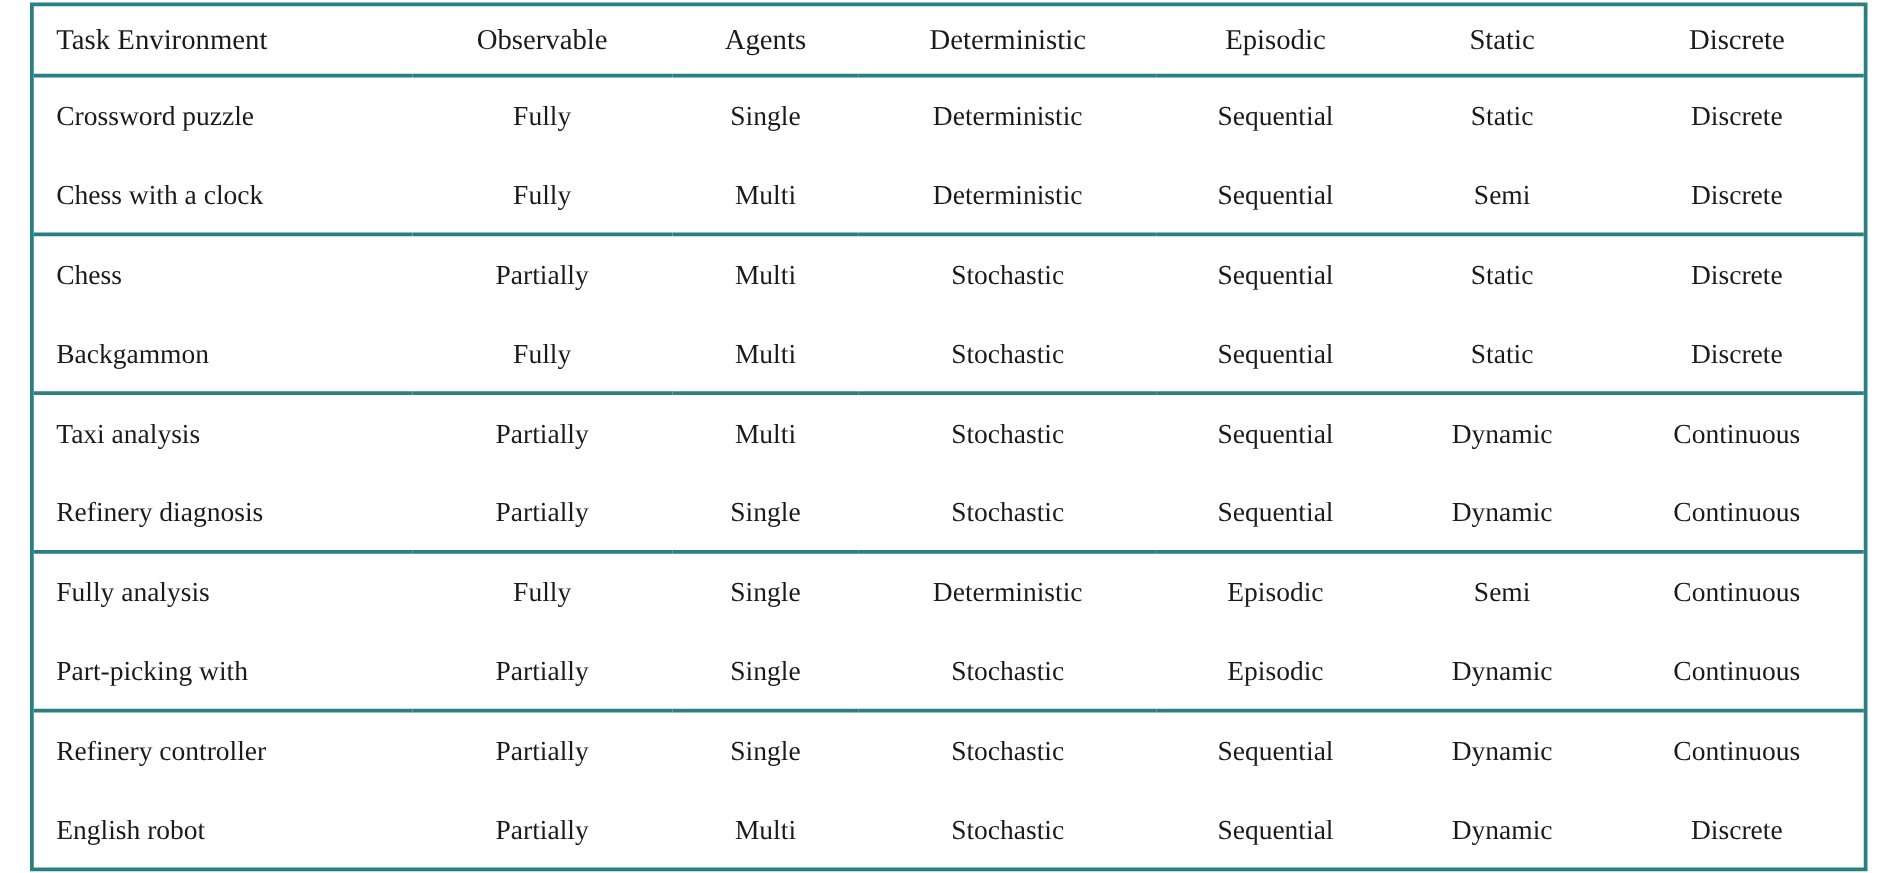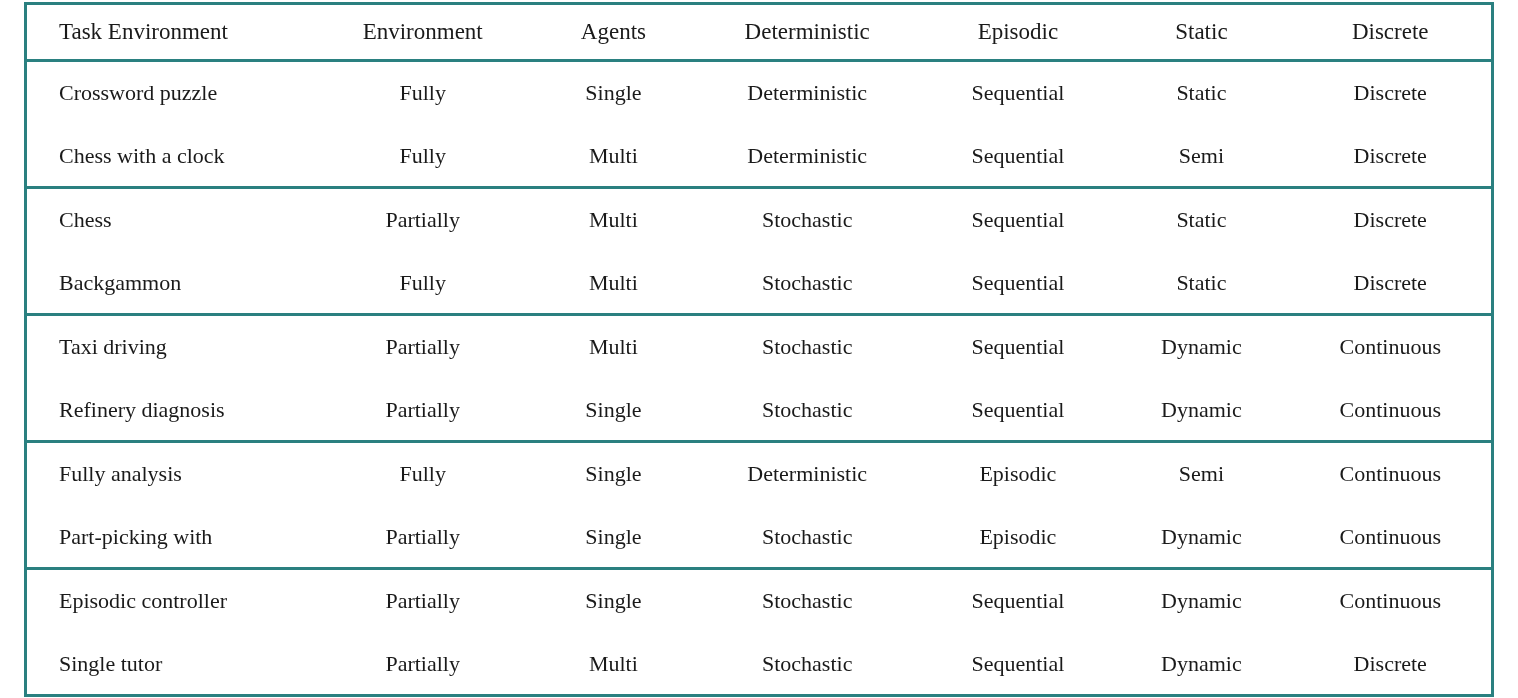--- a/index.html
+++ b/index.html
@@ -34,21 +34,21 @@
 
     tbody tr {
       border-bottom: 3px solid #2a8080;
     }
 
     tbody tr:last-child {
       border-bottom: none;
     }
 
     th, td {
-      padding: 14px 32px;
+      padding: 14px 18px;
       text-align: center;
       vertical-align: middle;
       font-size: 22px;
       color: #1a1a1a;
     }
 
     th:first-child, td:first-child {
       text-align: left;
     }
 
@@ -70,21 +70,21 @@
     }
   </style>
 </head>
 <body>
 
 <div class="table-wrapper">
   <table>
     <thead>
       <tr>
       <th>Task Environment</th>
-          <th>Environment</th>
+          <th>Observable</th>
           <th>Agents</th>
           <th>Deterministic</th>
           <th>Episodic</th>
           <th>Static</th>
           <th>Discrete</th>
         </tr>
     </thead>
     <tbody id="table-body">
     <tr>
           <td>
@@ -170,21 +170,21 @@
           <td>
             <div class="cell-content">
               <span>Discrete</span>
               <span>Discrete</span>
             </div>
           </td>
         </tr>
         <tr>
           <td>
             <div class="cell-content">
-              <span>Taxi driving</span>
+              <span>Taxi analysis</span>
               <span>Refinery diagnosis</span>
             </div>
           </td>
           <td>
             <div class="cell-content">
               <span>Partially</span>
               <span>Partially</span>
             </div>
           </td>
           <td>
@@ -258,22 +258,22 @@
           <td>
             <div class="cell-content">
               <span>Continuous</span>
               <span>Continuous</span>
             </div>
           </td>
         </tr>
         <tr>
           <td>
             <div class="cell-content">
-              <span>Episodic controller</span>
-              <span>Single tutor</span>
+              <span>Refinery controller</span>
+              <span>English robot</span>
             </div>
           </td>
           <td>
             <div class="cell-content">
               <span>Partially</span>
               <span>Partially</span>
             </div>
           </td>
           <td>
             <div class="cell-content">

